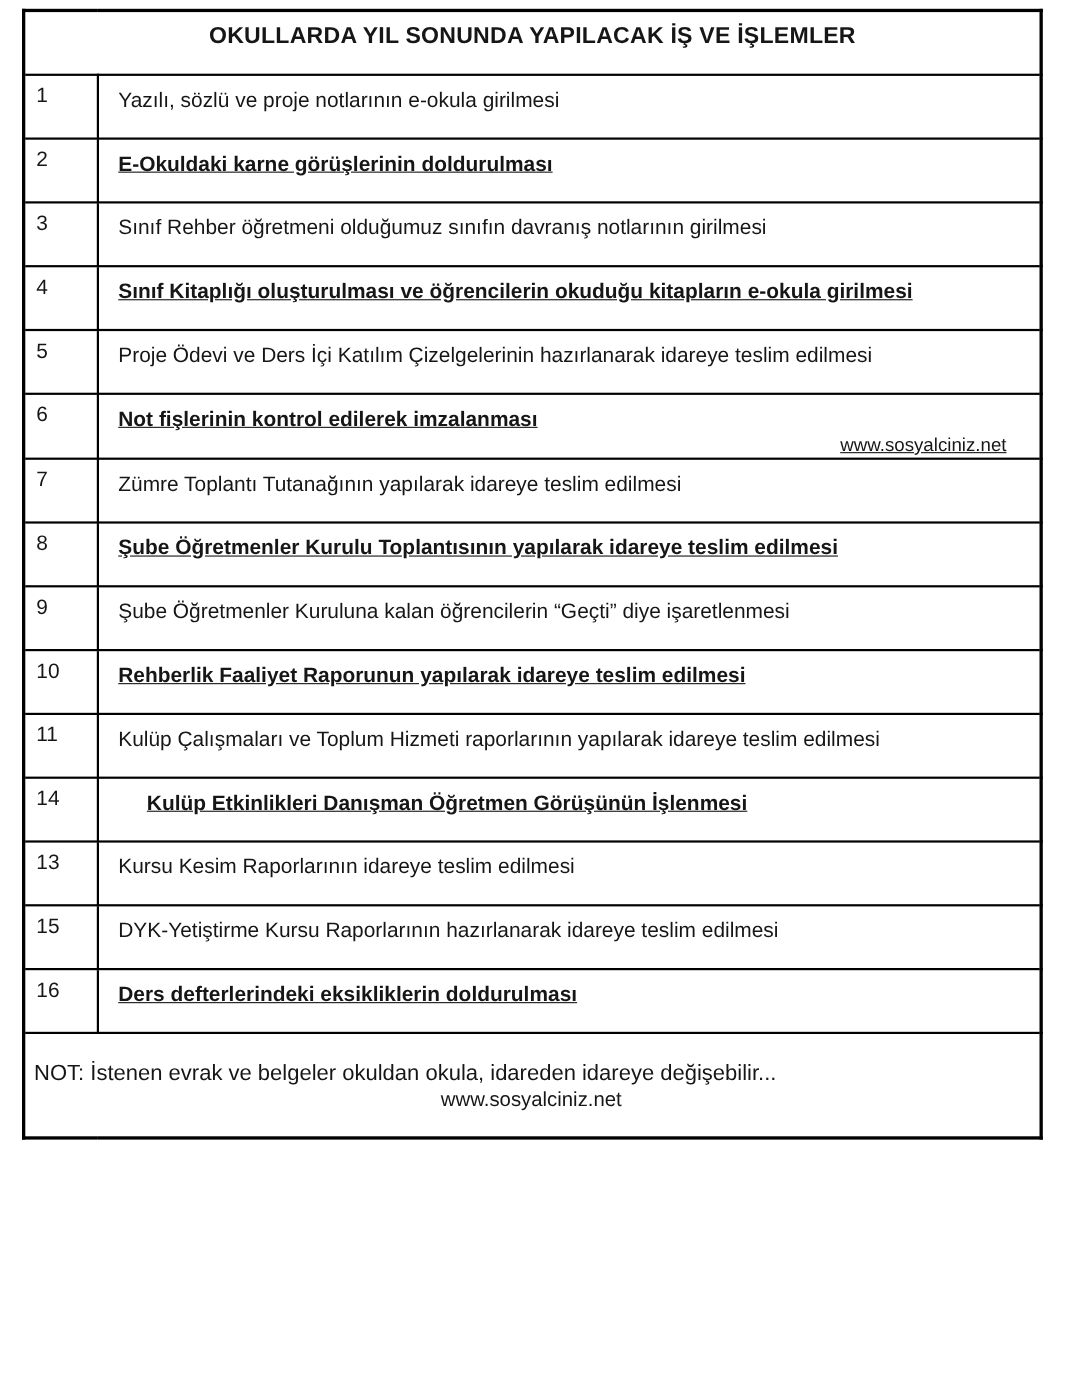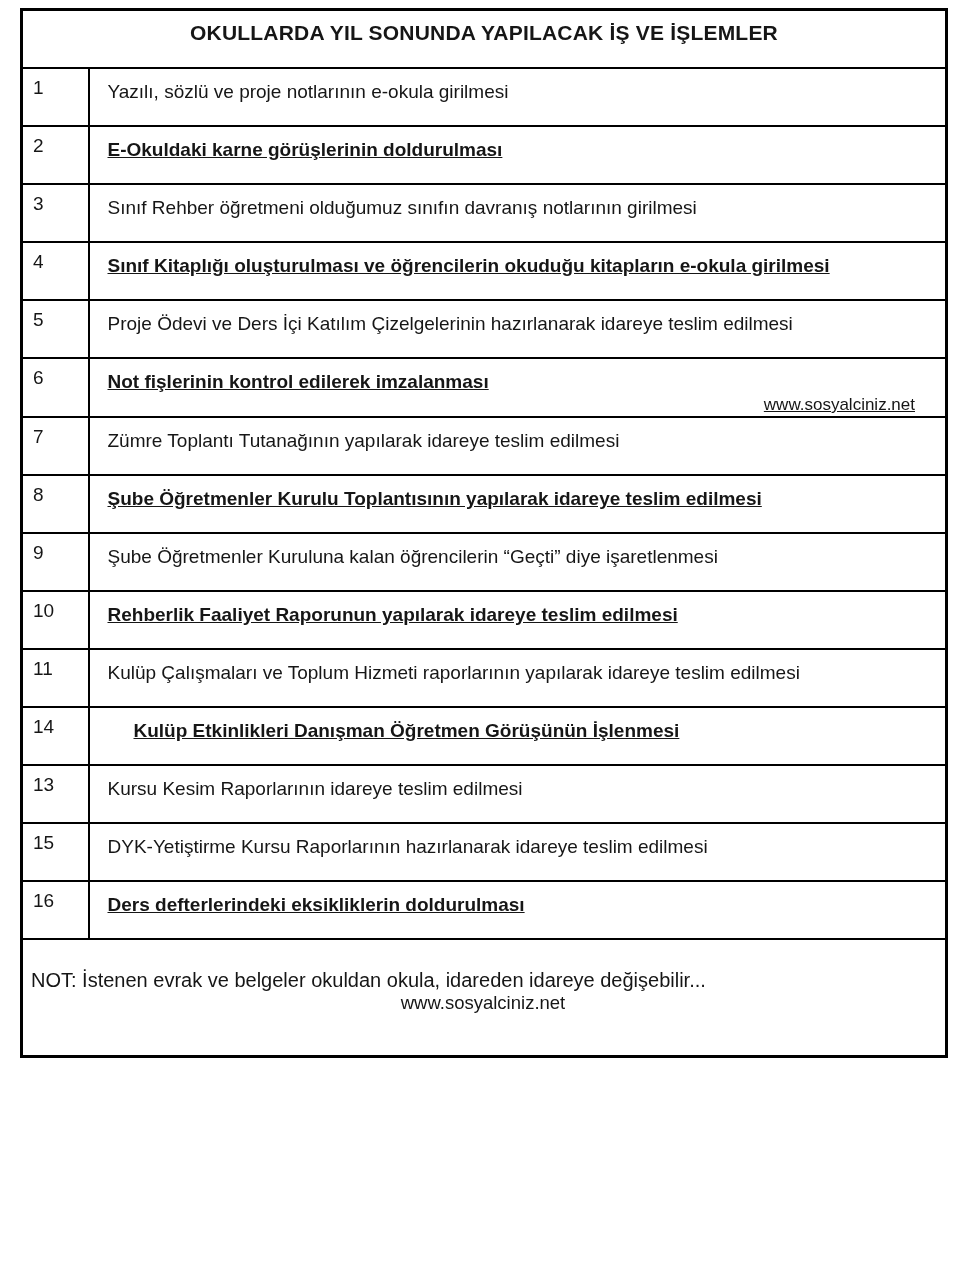--- a/index.html
+++ b/index.html
@@ -64,24 +64,23 @@
     line-height: 1.3;
   }
   td.note-cell {
     height: 93px;
     padding: 0;
   }
   .note-wrap {
     height: 93px;
     display: flex;
     flex-direction: column;
-    justify-content: flex-start;
+    justify-content: center;
     box-sizing: border-box;
     padding: 7px 10px 6px 8px;
-    margin-top: 22px;
   }
   .note-text {
     font-size: 20px;
   }
   .footer-wm {
     text-align: center;
     font-size: 18.5px;
   }
 </style>
 </head>

